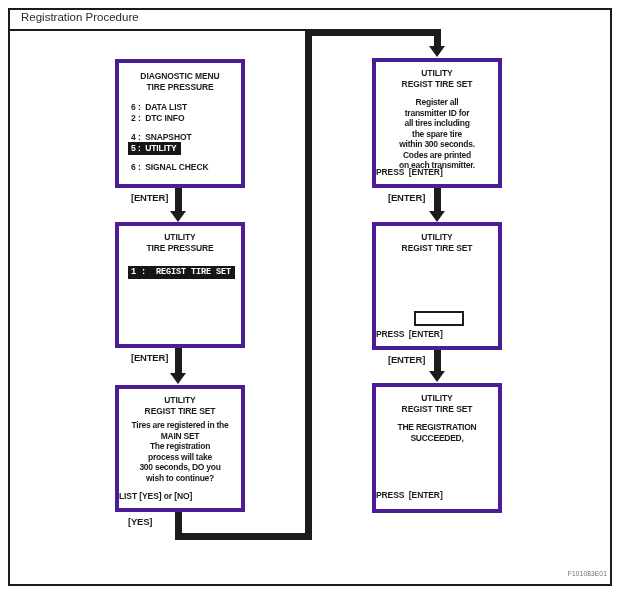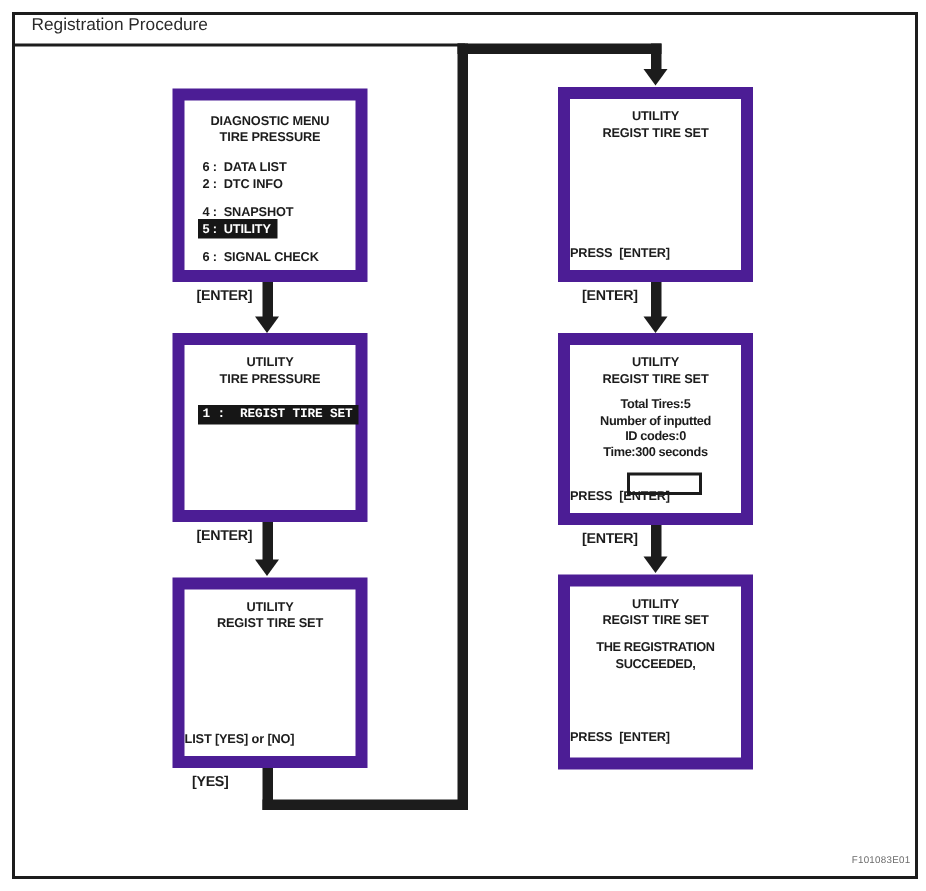--- a/index.html
+++ b/index.html
@@ -12,21 +12,21 @@
     border:2px solid #1c1c1c;box-sizing:border-box;background:#fff;
   }
   .page-title{
     position:absolute;left:21px;top:11px;font-size:11.5px;font-weight:400;color:#2a2a2a;
     white-space:nowrap;
   }
   .title-rule{position:absolute;left:8px;top:29px;width:302px;height:2px;background:#1c1c1c;}
 
   
   .screen{
-    position:absolute;border:8px solid #4c1d95;box-sizing:border-box;background:#fff;
+    position:absolute;border:4px solid #4c1d95;box-sizing:border-box;background:#fff;
   }
   .s1{left:115px;top:59px;width:130px;height:129px;}
   .s2{left:115px;top:222px;width:130px;height:126px;}
   .s3{left:115px;top:385px;width:130px;height:127px;}
   .s4{left:372px;top:58px;width:130px;height:130px;}
   .s5{left:372px;top:222px;width:130px;height:128px;}
   .s6{left:372px;top:383px;width:130px;height:130px;}
 
   .scr-title{
     position:absolute;top:6px;left:0;right:0;text-align:center;
@@ -123,57 +123,68 @@
 <div class="seg shaft-a2"></div>
 <div class="head-a2">
     <div class="tri-down"></div>
   </div>
 
 <div class="screen s3">
   <div class="scr-title">
     <div>UTILITY</div>
     <div>REGIST TIRE SET</div>
   </div>
+  <div class="scr-body">
+    <div>Tires are registered in the</div>
+    <div>MAIN SET</div>
+    <div>The registration</div>
+    <div>process will take</div>
+    <div>300 seconds, DO you</div>
+    <div>wish to continue?</div>
+  </div>
   <div class="scr-footer">LIST [YES] or [NO]</div>
 </div>
 <div class="key-label yes">[YES]</div>
 
 <div class="seg c-seg1"></div>
 <div class="seg c-seg2"></div>
 <div class="seg c-seg3"></div>
 <div class="seg c-seg4"></div>
 <div class="seg c-seg5"></div>
 <div class="c-head">
     <div class="tri-down"></div>
   </div>
 
 <div class="screen s4">
   <div class="scr-title">
     <div>UTILITY</div>
     <div>REGIST TIRE SET</div>
   </div>
+  <div class="scr-body">
+    <div>Register all</div>
+    <div>transmitter ID for</div>
+    <div>all tires including</div>
+    <div>the spare tire</div>
+    <div>within 300 seconds.</div>
+    <div>Codes are printed</div>
+    <div>on each transmitter.</div>
+  </div>
   <div class="scr-footer">PRESS  [ENTER]</div>
 </div>
 <div class="key-label e4">[ENTER]</div>
 <div class="seg shaft-a4"></div>
 <div class="head-a4">
     <div class="tri-down"></div>
   </div>
 
 <div class="screen s5">
   <div class="scr-title">
     <div>UTILITY</div>
     <div>REGIST TIRE SET</div>
   </div>
-  <div class="scr-body">
-    <div>Total Tires:5</div>
-    <div>Number of inputted</div>
-    <div>ID codes:0</div>
-    <div>Time:300 seconds</div>
-  </div>
   <div class="input-box"></div>
   <div class="scr-footer">PRESS  [ENTER]</div>
 </div>
 <div class="key-label e5">[ENTER]</div>
 <div class="seg shaft-a5"></div>
 <div class="head-a5">
     <div class="tri-down"></div>
   </div>
 
 <div class="screen s6">

